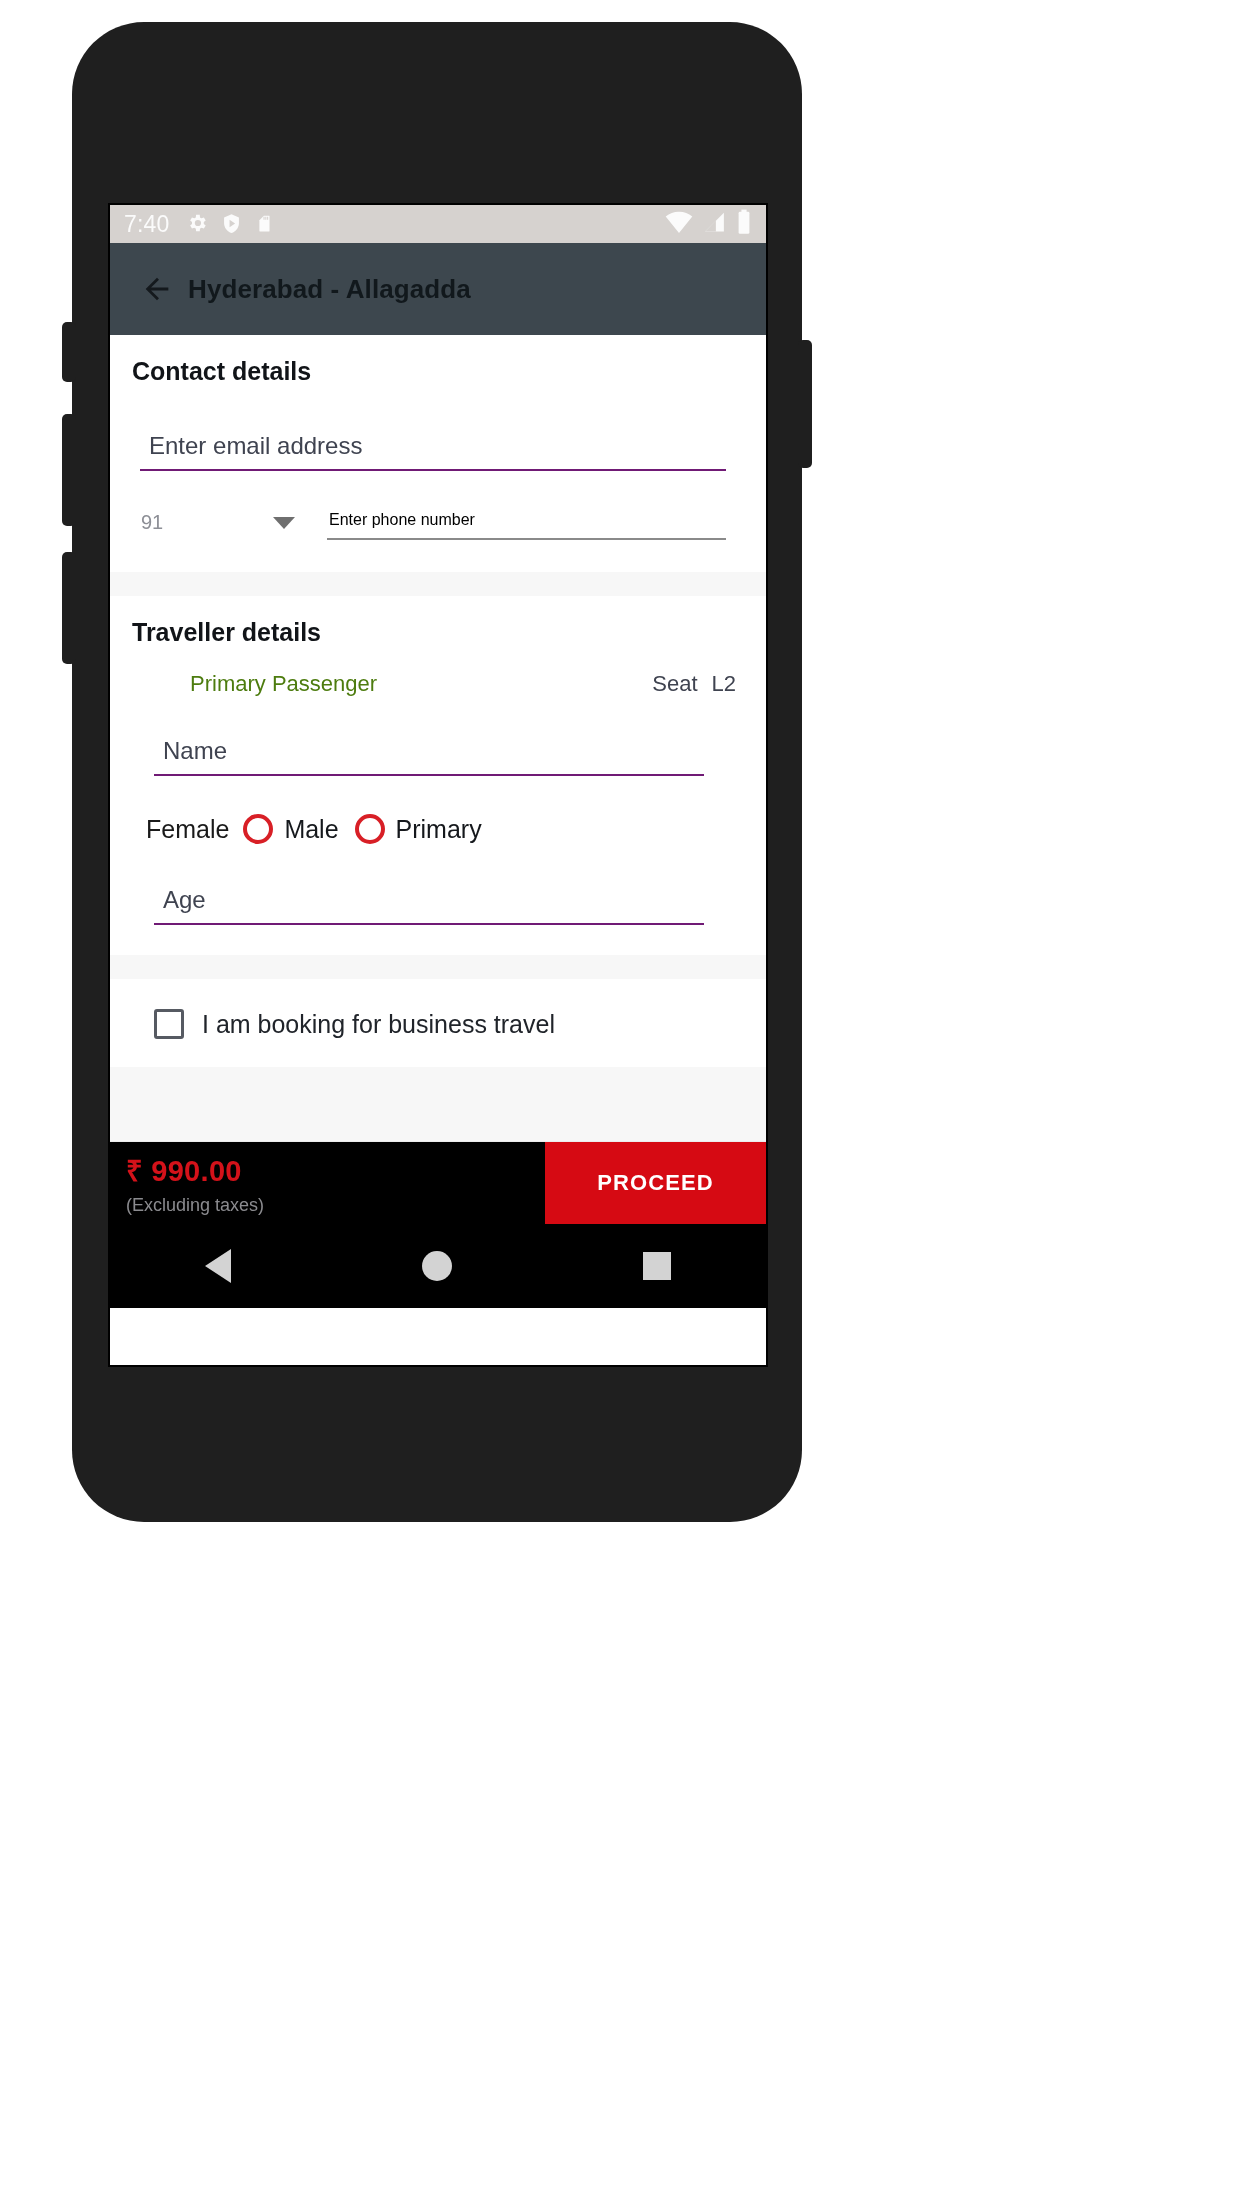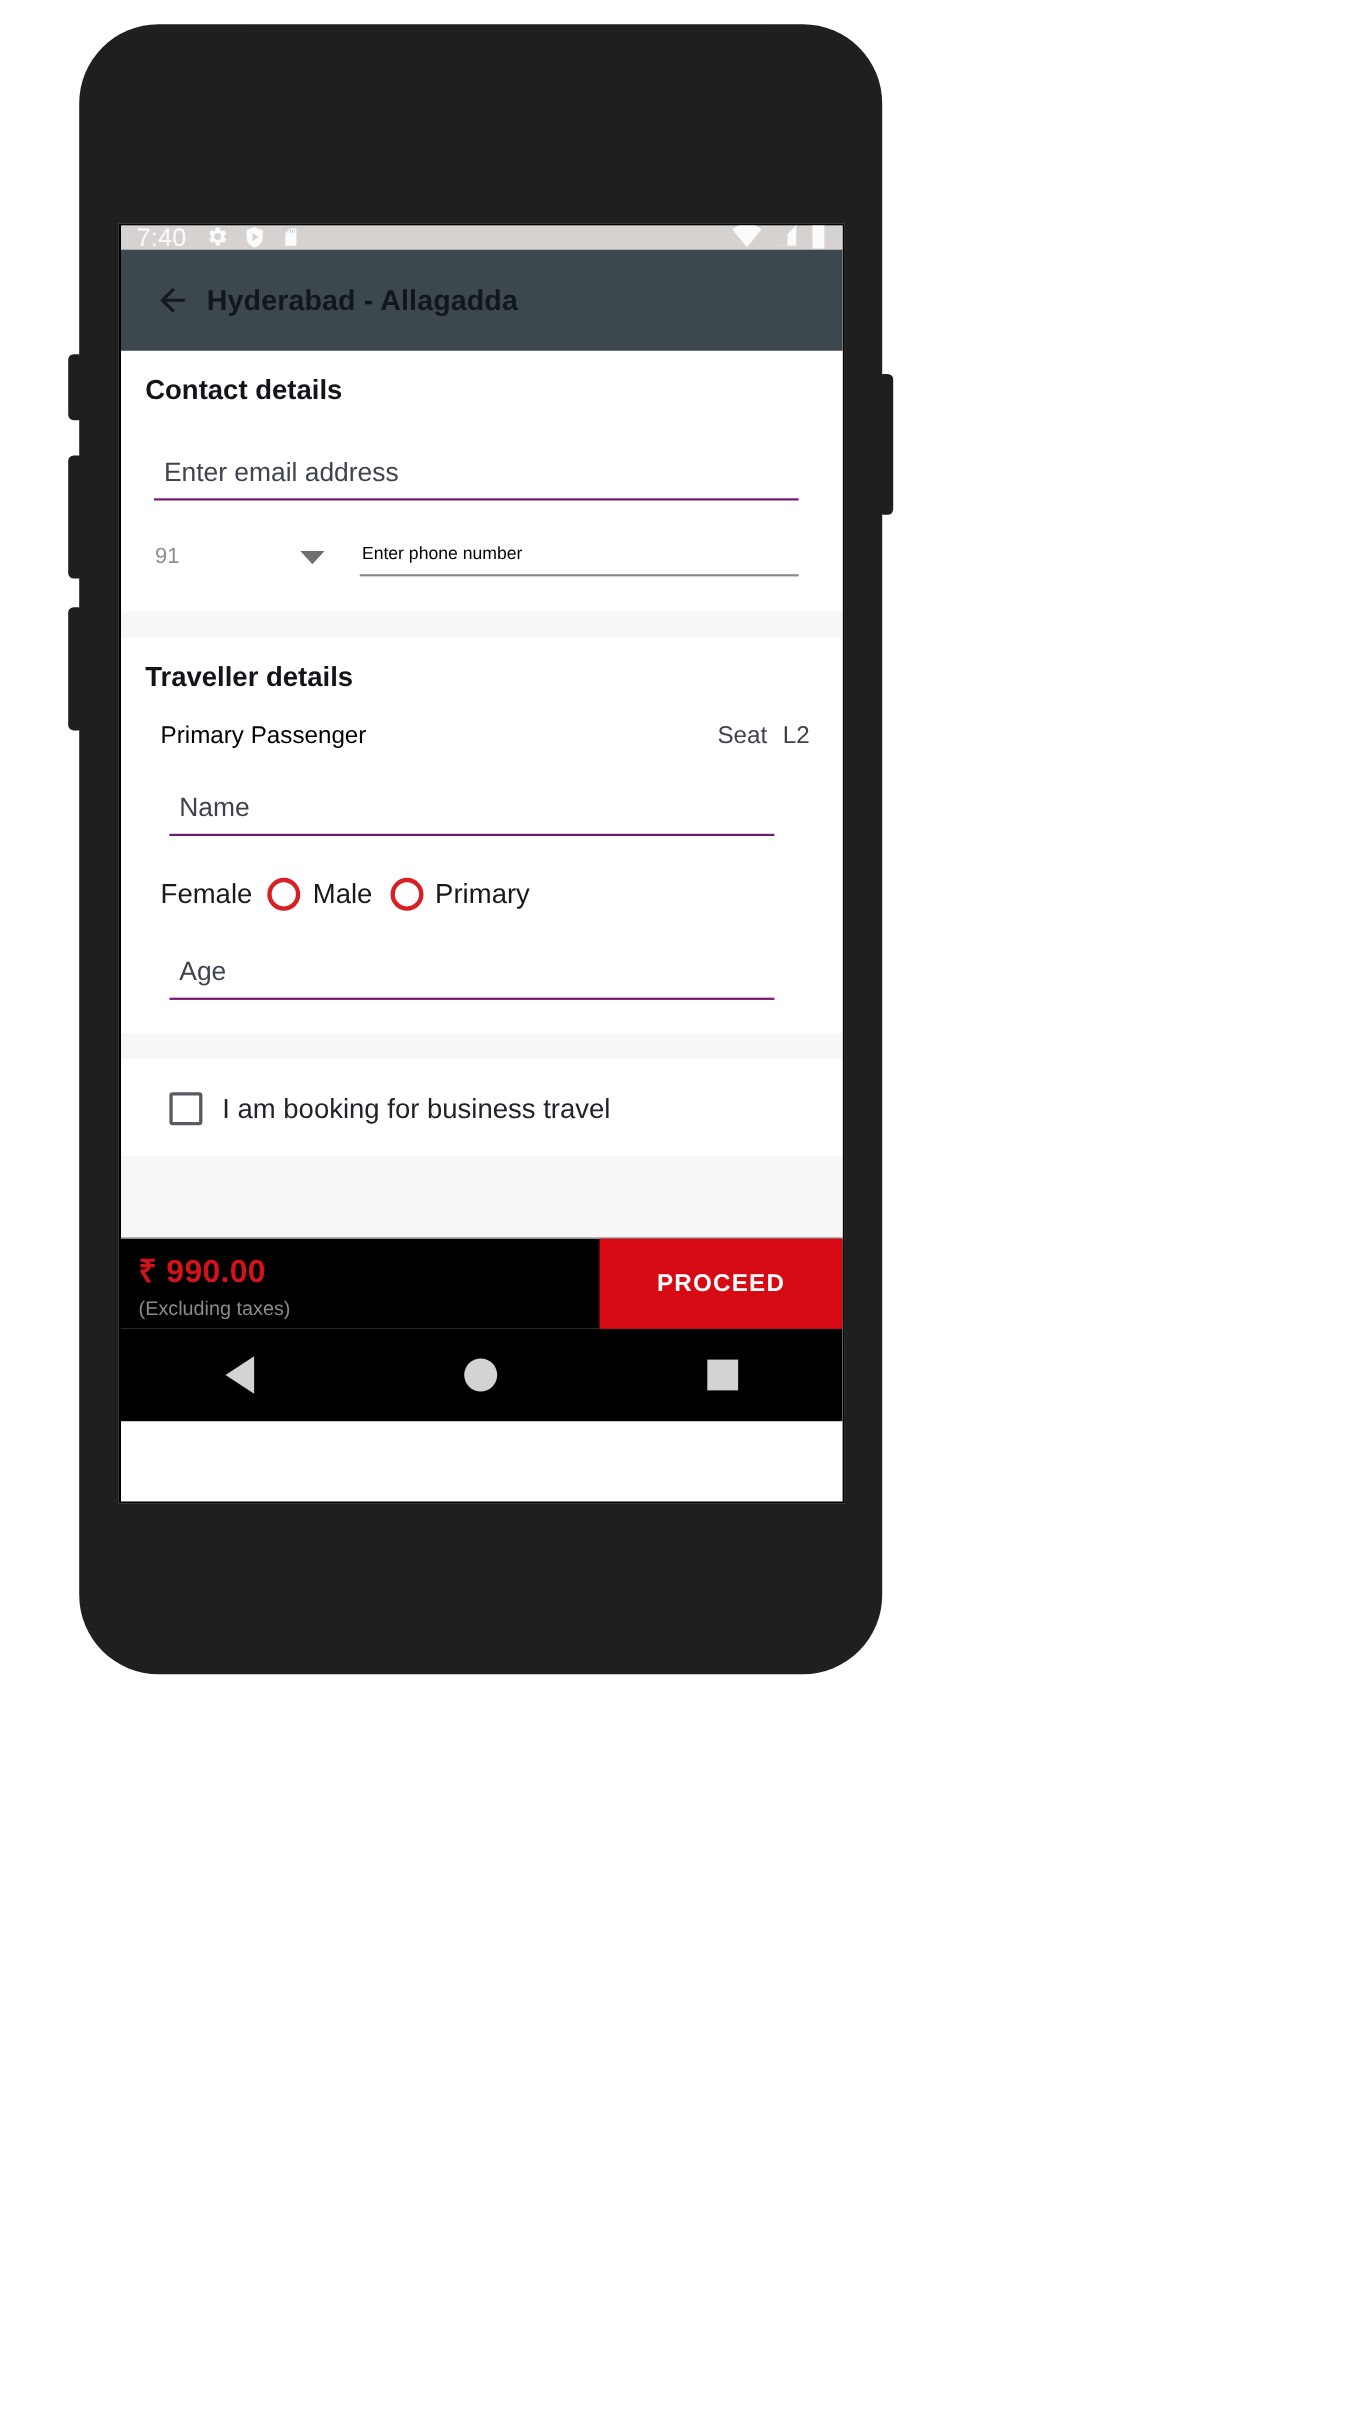--- a/index.html
+++ b/index.html
@@ -38,21 +38,21 @@
     left:108px; top:203px;
     width:660px; height:1164px;
     background:#ffffff;
     overflow:hidden;
     border:2px solid #000;
     box-sizing:border-box;
   }
 
   
   #status-bar{
-    height:22px;
+    height:38px;
     background:#d6d2cf;
     display:flex;
     align-items:center;
     padding:0 14px;
     box-sizing:border-box;
   }
   #status-time{
     color:#fbfbfb;
     font-size:23px;
     font-weight:400;
@@ -158,21 +158,21 @@
   }
 
   
   #passenger-row{
     display:flex;
     justify-content:space-between;
     align-items:baseline;
     margin-top:24px;
     padding:0 8px 0 14px;
   }
-  #passenger-row .p-label{ font-size:22px;color:#000000;}
+  #passenger-row .p-label{ font-size:22px;color:#4d7c0f;margin-left:44px;}
   #passenger-row .p-seat{ font-size:22px;color:#3f4350;}
   #passenger-row .p-seat .seat-no{ margin-left:14px;}
 
   #name-field{ margin-left:22px;margin-right:40px;margin-top:40px;}
 
   #gender-row{
     display:flex;
     align-items:center;
     margin-top:38px;
     padding-left:14px;

